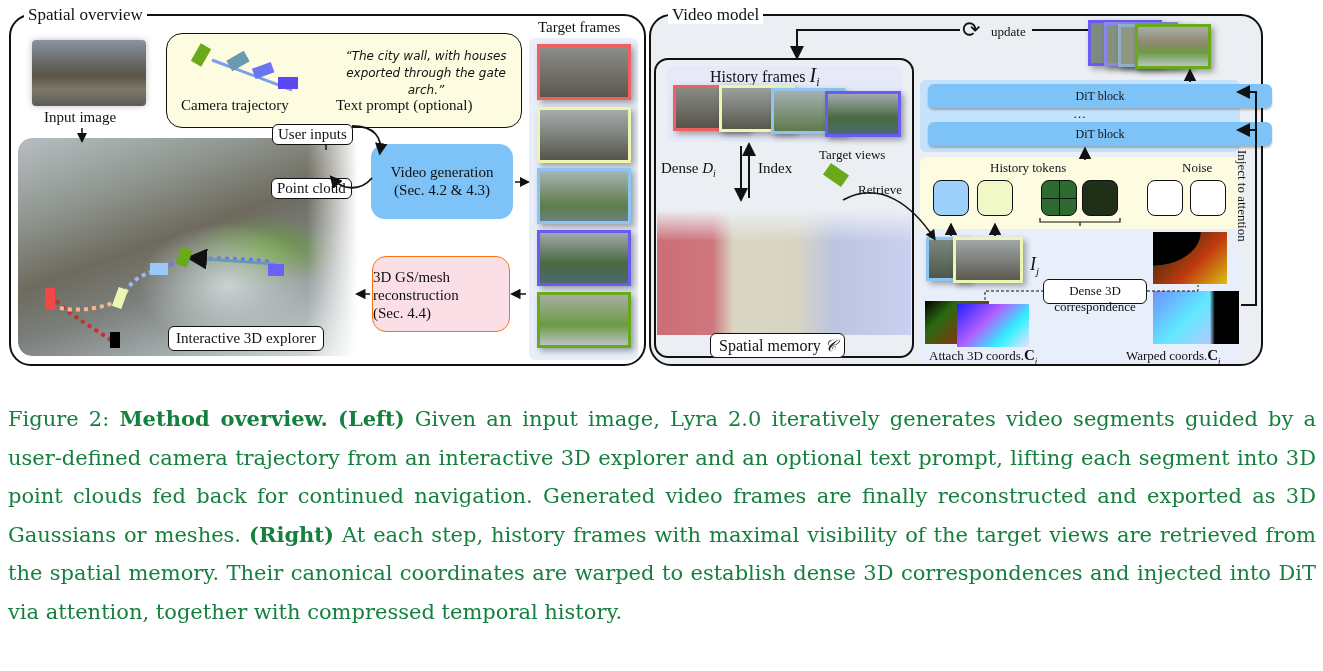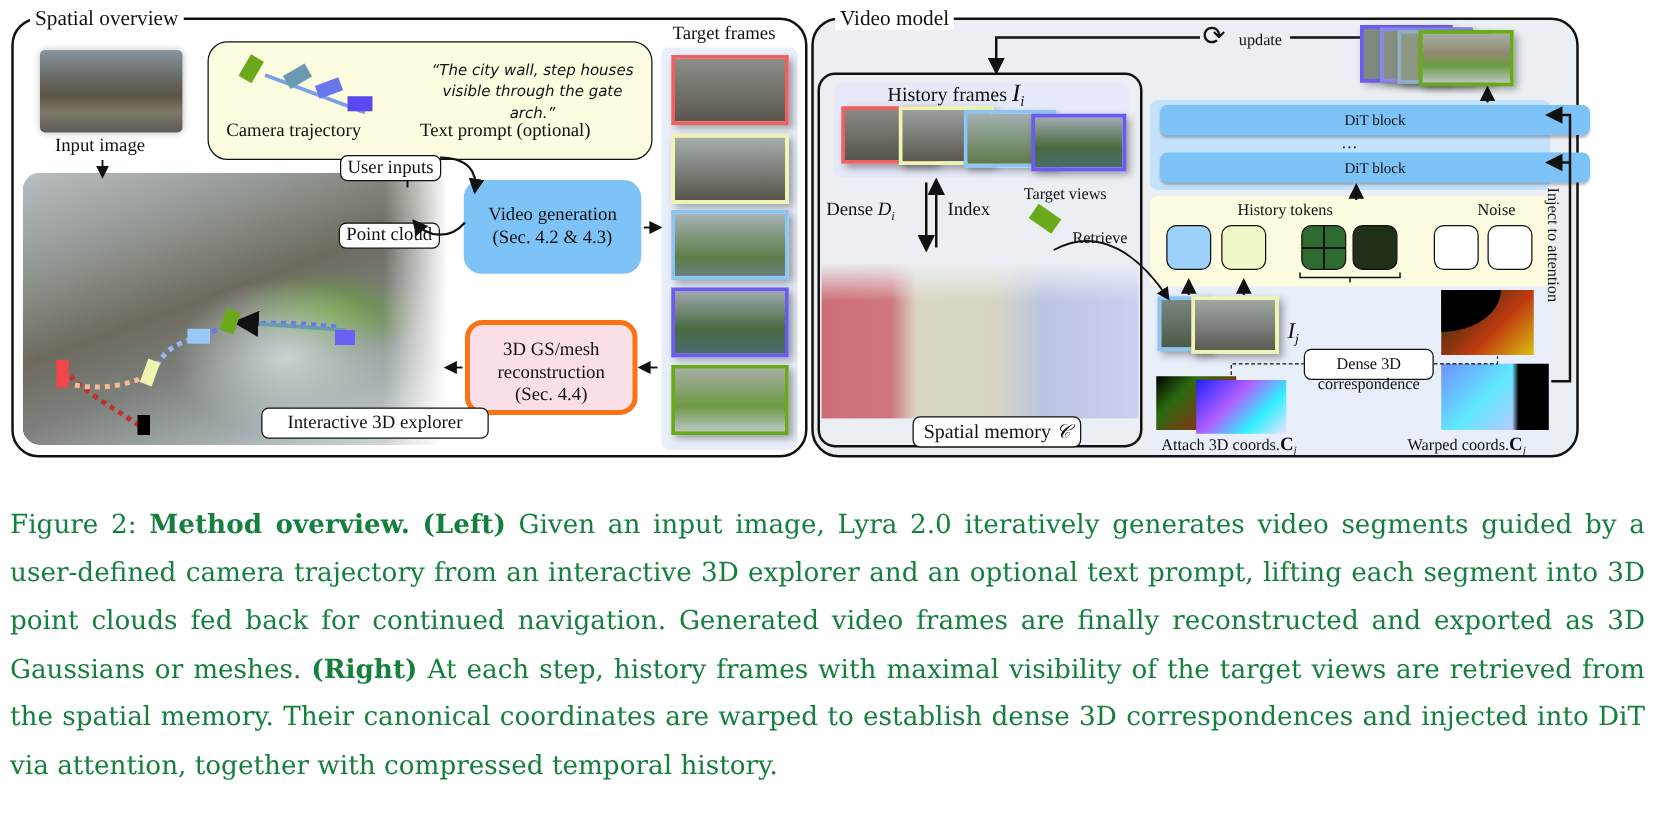--- a/index.html
+++ b/index.html
@@ -36,38 +36,38 @@
 <div class="abs" style="left:18px; top:138px; width:340px; height:218px; border-radius:14px;
             background:
               radial-gradient(ellipse at 62% 68%, #c9d3d2 0%, rgba(200,210,210,0) 30%),
               radial-gradient(ellipse at 72% 52%, #6aa03a 0%, rgba(106,160,58,0) 22%),
               linear-gradient(160deg,#b8bec2 0%,#8f968f 25%,#6e6a5e 45%,#7b7f7b 60%,#a5aeb0 80%,#dfe4e4 100%);
             -webkit-mask-image: linear-gradient(90deg,#000 85%,transparent 100%);
                     mask-image: linear-gradient(90deg,#000 85%,transparent 100%);"></div>
 
 <div class="abs" style="left:166px; top:33px; width:356px; height:95px; background:#fdfbe0; border:1.5px solid #111; border-radius:16px; box-sizing:border-box;"></div>
 <div class="label" style="left:181px; top:97px;">Camera trajectory</div>
-<div class="label" style="left:336px; top:48px; width:180px; white-space:normal; text-align:center; font-family:'DejaVu Sans',sans-serif; font-style:italic; font-size:12px; line-height:17px;">“The city wall, step houses visible through the gate arch.”</div>
+<div class="label" style="left:336px; top:48px; width:180px; white-space:normal; text-align:center; font-family:'DejaVu Sans',sans-serif; font-style:italic; font-size:12px; line-height:17px;">“The city wall, with houses exported through the gate arch.”</div>
 <div class="label" style="left:336px; top:97px;">Text prompt (optional)</div>
 
 <div class="rbox" style="left:272px; top:124px;">User inputs</div>
 <div class="rbox" style="left:271px; top:178px;">Point cloud</div>
 
 <div class="abs" style="left:371px; top:144px; width:142px; height:75px; background:#7ec3f7; border-radius:14px; text-align:center; font-size:15px; line-height:18px; padding-top:19px; box-sizing:border-box;">
   <div>Video generation</div>
   <div>(Sec. 4.2 &amp; 4.3)</div>
 </div>
 
-<div class="abs" style="left:372px; top:256px; width:138px; height:76px; background:#fbdfe6; border:4px solid #f97316; border-radius:14px; text-align:center; font-size:15px; line-height:18px; padding-top:11px; box-sizing:border-box;">
+<div class="abs" style="left:372px; top:256px; width:138px; height:76px; background:#fbdfe6; border:1px solid #f97316; border-radius:14px; text-align:left; font-size:15px; line-height:18px; padding-top:11px; box-sizing:border-box;">
   <div>3D GS/mesh</div>
   <div>reconstruction</div>
   <div>(Sec. 4.4)</div>
 </div>
 
-<div class="rbox" style="left:168px; top:326px; padding:3px 20px;margin-left:41px;">Interactive 3D explorer</div>
+<div class="rbox" style="left:168px; top:326px; padding:3px 7px;">Interactive 3D explorer</div>
 
 <div class="label" style="left:538px; top:19px;">Target frames</div>
 <div class="abs" style="left:529px; top:38px; width:109px; height:322px; background:#e9effa; border-radius:6px;"></div>
 <div id="video-frames">
     <div class="frame" style="left: 537px; top: 44px; width: 94px; height: 56px; border-color: rgb(240, 96, 96); background: linear-gradient(rgb(141, 142, 138), rgb(90, 87, 77));"></div>
     <div class="frame" style="left: 537px; top: 107px; width: 94px; height: 56px; border-color: rgb(238, 245, 176); background: linear-gradient(rgb(166, 173, 173), rgb(86, 85, 75));"></div>
     <div class="frame" style="left: 537px; top: 168px; width: 94px; height: 56px; border-color: rgb(140, 196, 242); background: linear-gradient(rgb(169, 179, 181), rgb(93, 125, 74) 70%, rgb(106, 128, 128));"></div>
     <div class="frame" style="left: 537px; top: 230px; width: 94px; height: 56px; border-color: rgb(106, 92, 240); background: linear-gradient(rgb(158, 168, 174), rgb(74, 106, 64) 60%, rgb(74, 106, 112));"></div>
     <div class="frame" style="left: 537px; top: 292px; width: 94px; height: 56px; border-color: rgb(106, 170, 26); background: linear-gradient(rgb(167, 174, 164), rgb(108, 154, 66) 60%, rgb(185, 196, 194));"></div>
   </div>
@@ -100,21 +100,21 @@
   <i>D</i><sub style="font-style:italic; font-size:10px;">i</sub>
 </div>
 <div class="label" style="left:758px; top:160px;">Index</div>
 <div class="label small" style="left:819px; top:147px;">Target views</div>
 <div class="label small" style="left:858px; top:182px;">Retrieve</div>
 
 <div class="abs" style="left:657px; top:210px; width:254px; height:125px;
             background:linear-gradient(90deg,#c9606a 0%,#cc6a72 22%,#d9d4bf 30%,#d7d2bd 55%,#b7c0e0 70%,#c7cdf0 100%);
             -webkit-mask-image: linear-gradient(180deg,transparent 0%,#000 25%,#000 100%);
                     mask-image: linear-gradient(180deg,transparent 0%,#000 25%,#000 100%); opacity:.9;"></div>
-<div class="rbox" style="left:710px; top:333px; padding:3px 8px; font-size:16px;margin-left:20px;">
+<div class="rbox" style="left:710px; top:333px; padding:3px 8px; font-size:16px;">
   <span>Spatial memory</span>
   <span style="font-style:italic;">𝒞</span>
 </div>
 
 <div class="abs" style="left:920px; top:80px; width:320px; height:72px; background:#c4e2fb; border-radius:6px;"></div>
 <div class="dit" style="top:84px;">DiT block</div>
 <div class="label small" style="left:1073px; top:106px;">…</div>
 <div class="dit" style="top:122px;">DiT block</div>
 
 <div class="abs" style="left:920px; top:157px; width:320px; height:72px; background:#fdfbe0; border-radius:6px;"></div>

